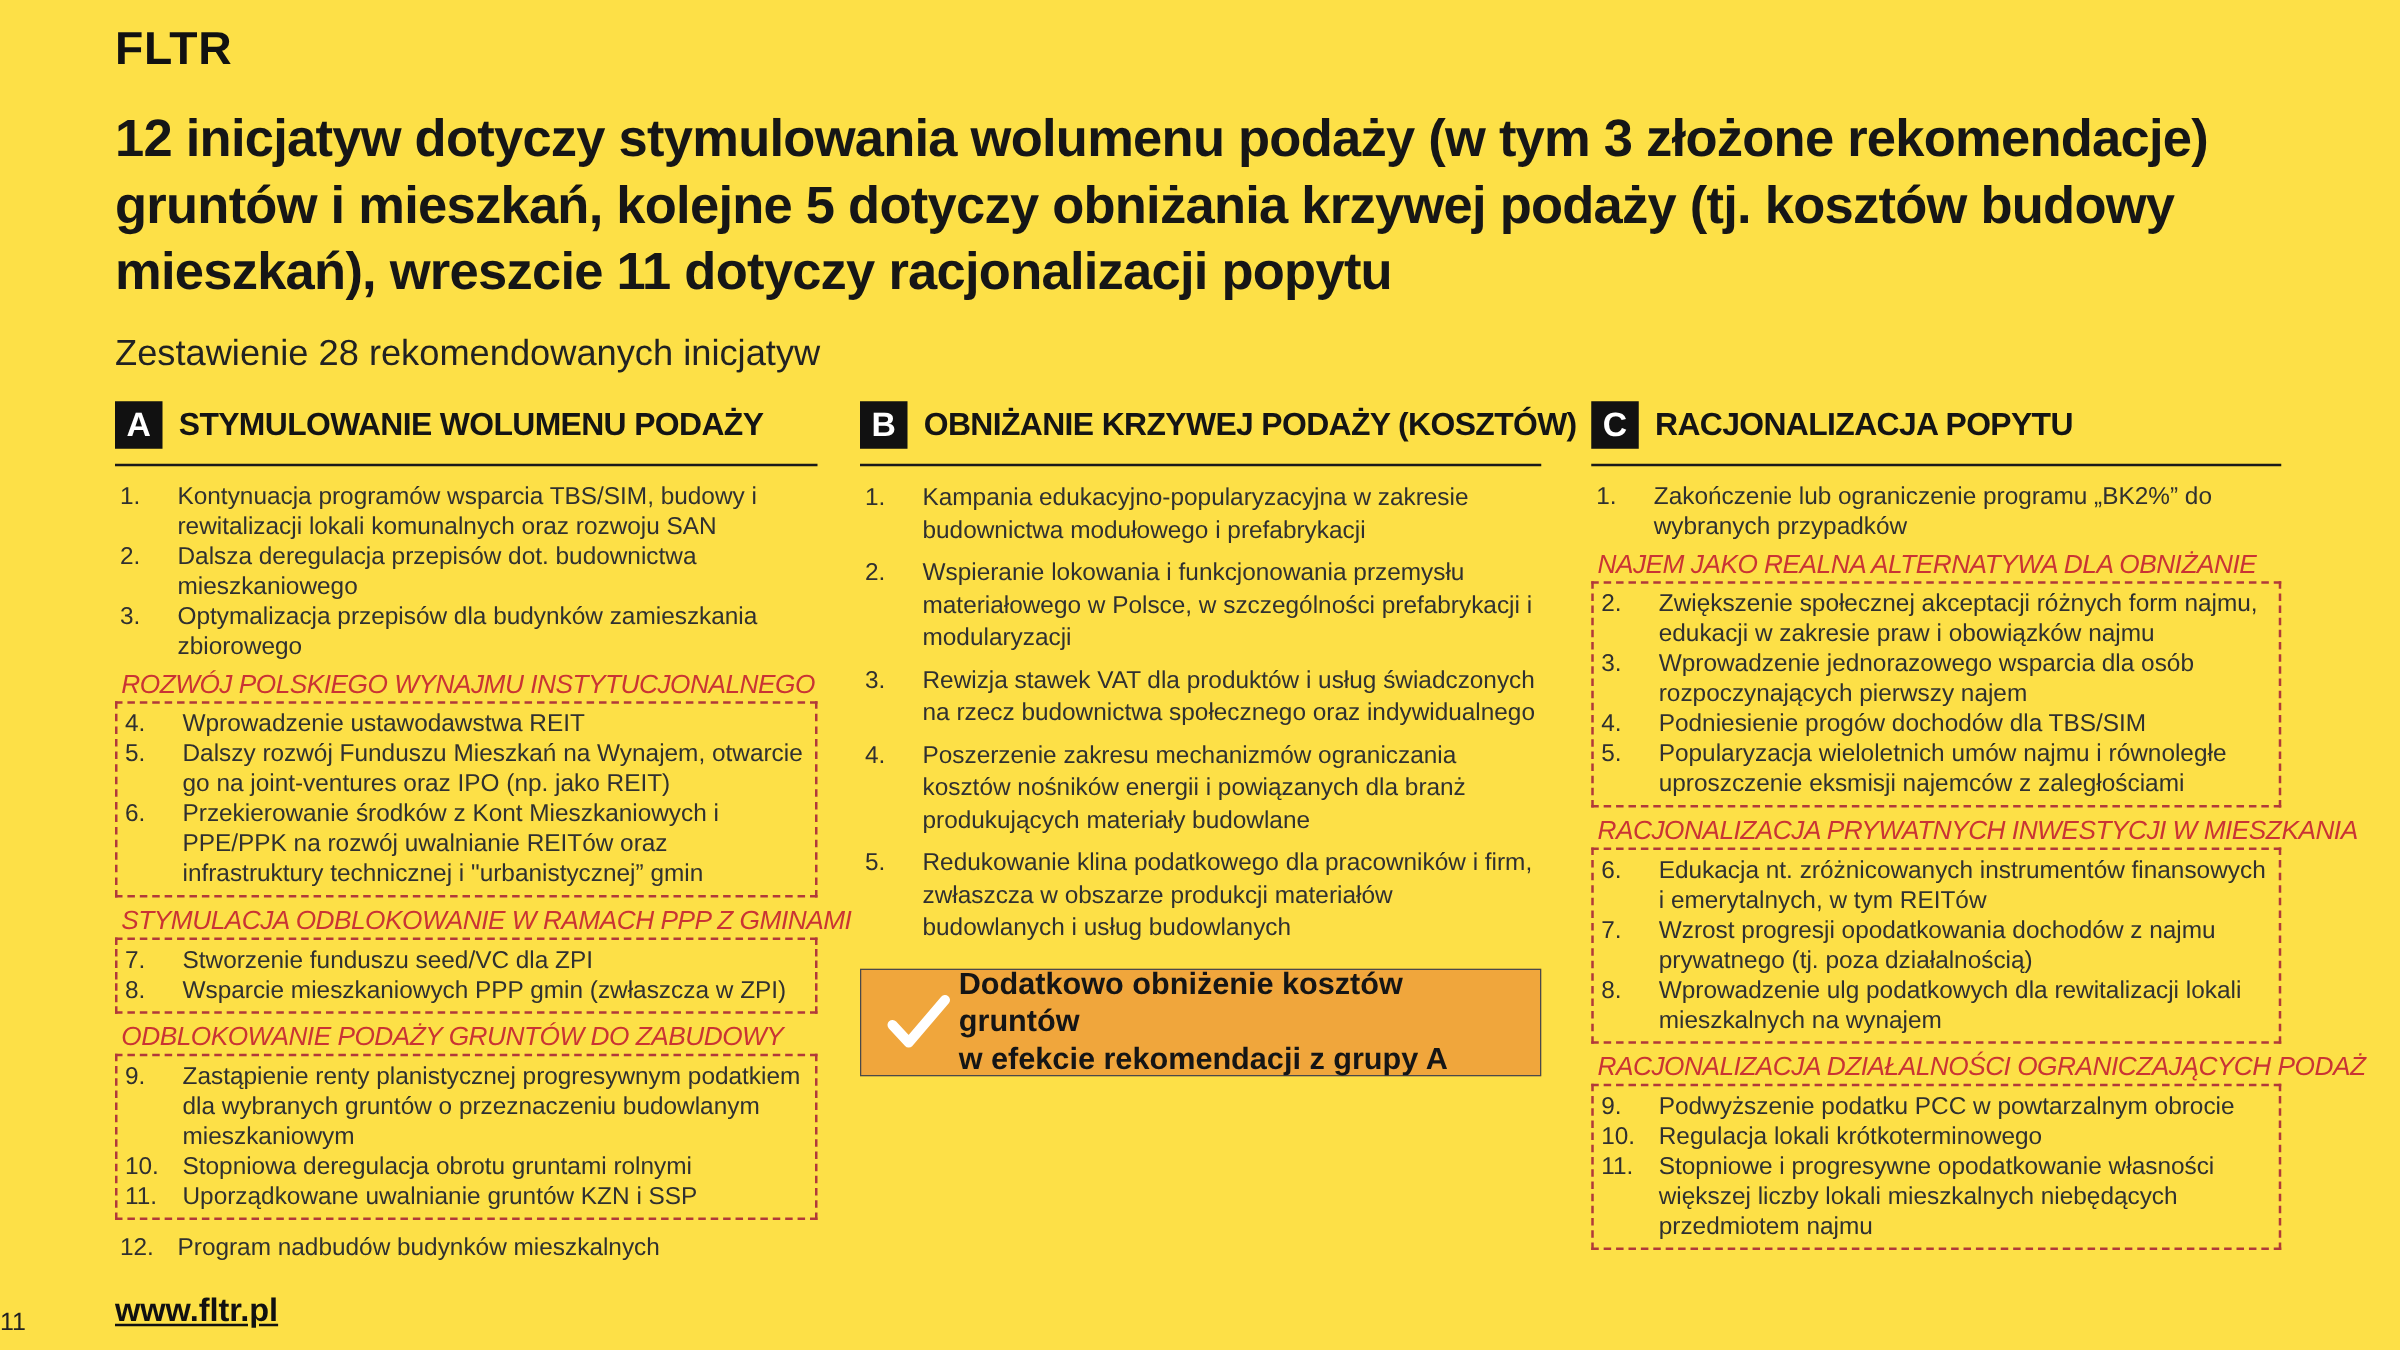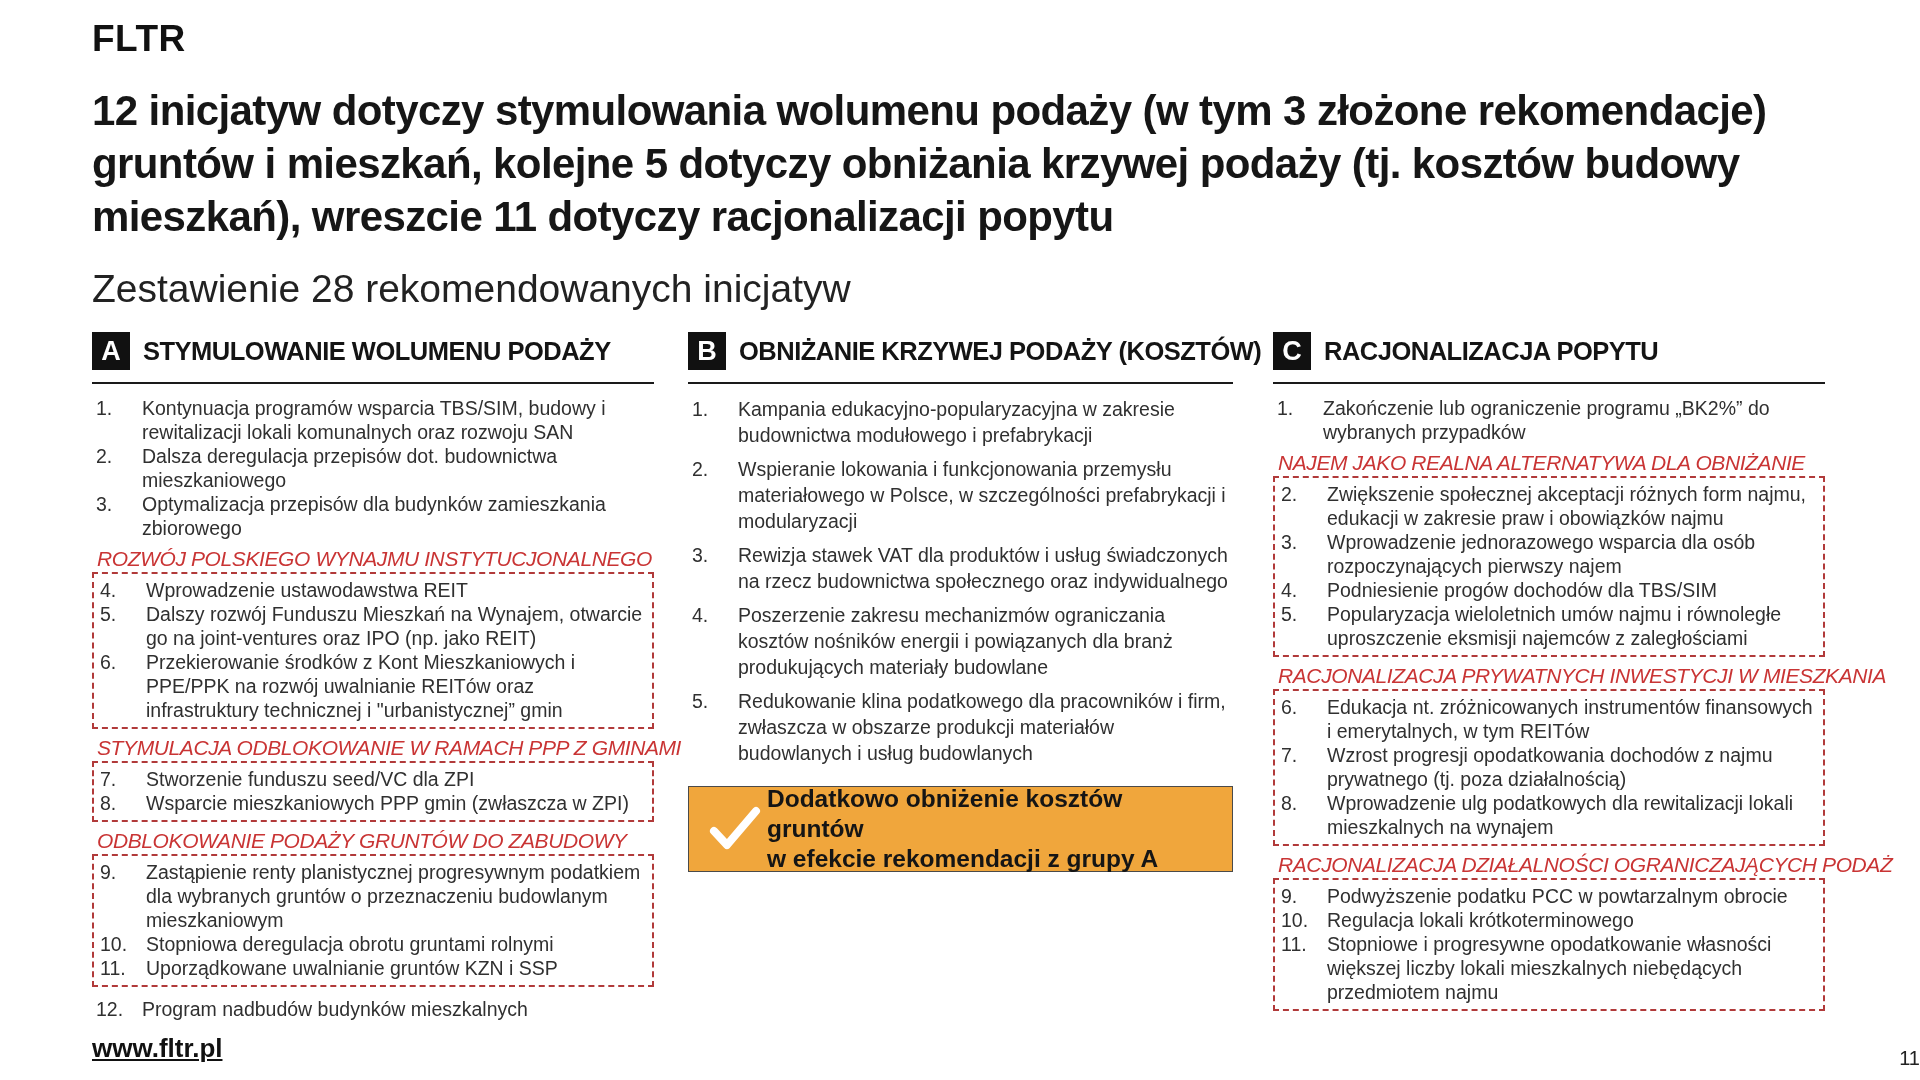--- a/index.html
+++ b/index.html
@@ -1,22 +1,22 @@
 <!DOCTYPE html>
 <html lang="pl" style="--accent-red: #C93434; --box-red: #B13A3A; --orange: #F0A63C;"><head>
 <meta charset="utf-8">
 <style>
   html,body{margin:0;padding:0;background:#e8e8e8}
-  .page{position:relative;width:1920px;height:1080px;background:#ffffff;
+  .page{position:relative;width:1920px;height:1080px;background:#fde047;
         font-family:"Liberation Sans",sans-serif;color:#262626;overflow:hidden;
         box-sizing:border-box;padding:18px 0 0 92px}
   .logo{font-size:37px;font-weight:800;letter-spacing:.5px;color:#111}
   .title{margin:24px 0 0;font-size:42px;line-height:53px;font-weight:800;
          letter-spacing:-.6px;color:#161616;max-width:1690px}
-  .subtitle{margin-top:24px;font-size:39px;color:#222}
+  .subtitle{margin-top:24px;font-size:29px;color:#222}
   .columns{display:flex;margin-top:20px;align-items:flex-start}
   .col{box-sizing:border-box}
   .col-a{width:562px}
   .col-b{width:545px;margin-left:34px}
   .col-c{width:552px;margin-left:40px}
   .col-head{display:flex;align-items:center;height:40px}
   .badge{width:38px;height:38px;background:#111;color:#fff;font-weight:800;font-size:27px;
          display:flex;align-items:center;justify-content:center;margin-right:13px;flex:0 0 38px}
   .col-title{font-size:25.5px;font-weight:800;letter-spacing:-.5px;color:#141414;white-space:nowrap}
   .rule{border-top:2px solid #1a1a1a;margin:11px 0 12px}
@@ -27,21 +27,21 @@
   .red-label{font-style:italic;font-size:21px;line-height:23px;color:var(--accent-red);
              margin:7px 0 2px 5px;letter-spacing:-.4px;white-space:nowrap}
   .boxed{border:2px dashed var(--box-red);padding:4px 4px 5px 2px}
   .gap-top{margin-top:10px}
   .callout{display:flex;align-items:center;background:var(--orange);border:1px solid #4a4a4a;
            margin-top:20px;padding:10px 14px;height:64px;box-sizing:content-box}
   .check-wrap{flex:0 0 64px;display:flex;align-items:center;justify-content:center}
   .callout-text{flex:1;text-align:left;font-weight:800;font-size:24.5px;line-height:30px;color:#151515}
   .footer-link{position:absolute;left:92px;bottom:16px;font-size:26px;font-weight:800;
                text-decoration:underline;color:#111;cursor:pointer}
-  .page-number{position:absolute;left:0;right:0;bottom:10px;text-align:right;font-size:20px;color:#222}
+  .page-number{position:absolute;left:0;right:0;bottom:10px;text-align:left;font-size:20px;color:#222}
 </style>
 </head>
 <body>
 
 <div class="page">
 
   <div class="logo">FLTR</div>
 
   <h1 class="title">12 inicjatyw dotyczy stymulowania wolumenu podaży (w tym 3 złożone rekomendacje) gruntów i mieszkań, kolejne 5 dotyczy obniżania krzywej podaży (tj. kosztów budowy mieszkań), wreszcie 11 dotyczy racjonalizacji popytu</h1>
 

